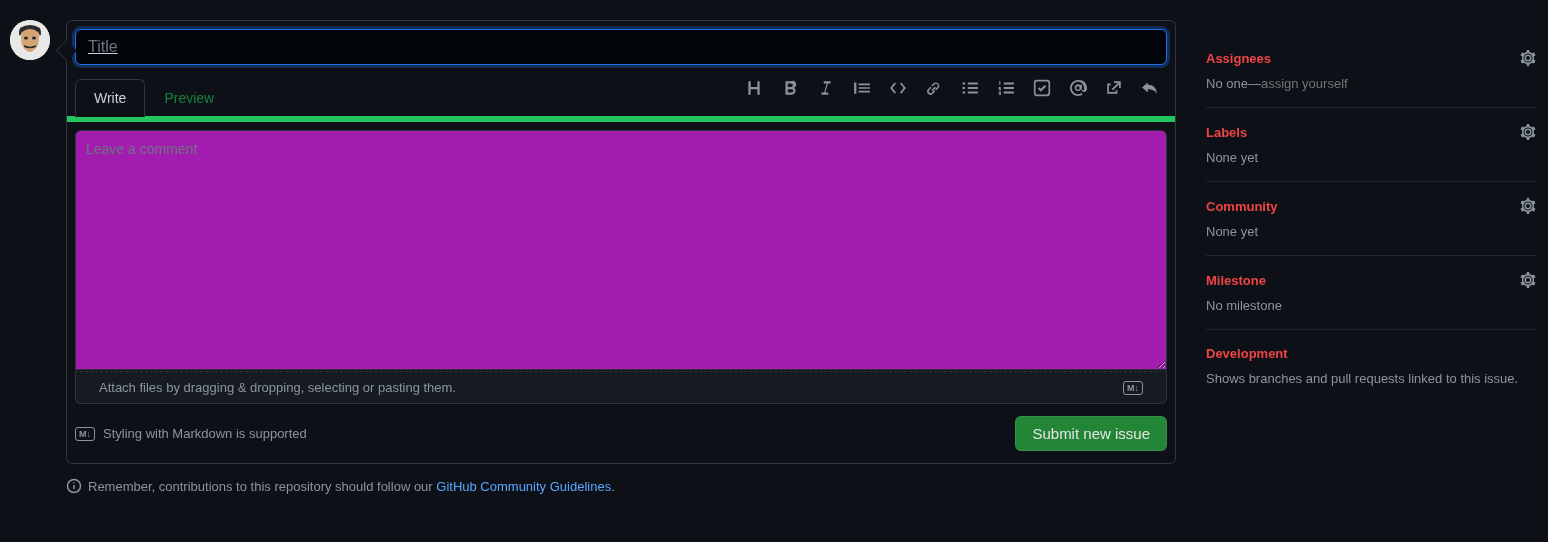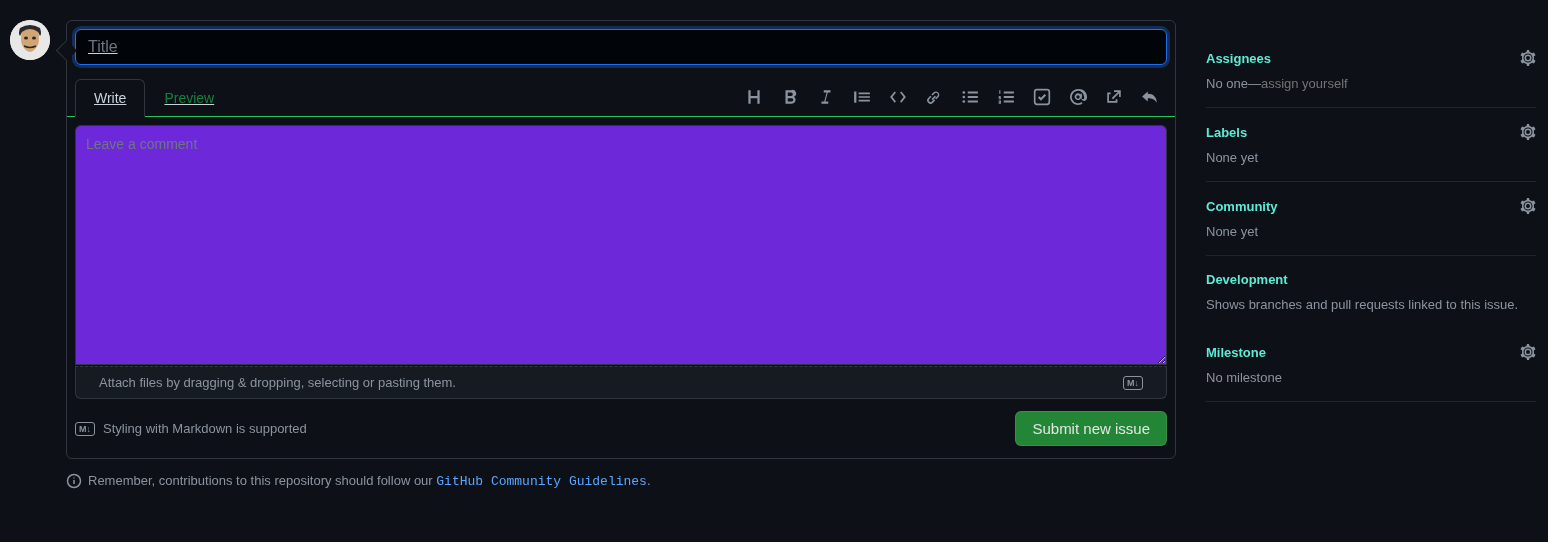--- a/index.html
+++ b/index.html
@@ -59,27 +59,26 @@
       border-radius: 6px;
       padding: 8px 12px;
       font-size: 16px;
       color: #c9d1d9;
       text-decoration: underline;
     }
     .title-input::placeholder { color: #6e7681; }
     .tabs-toolbar {
       display: flex;
       justify-content: space-between;
-      align-items: flex-end;
+      align-items: flex-start;
       margin-top: 14px;
-      border-bottom: 1px solid #22c55e;
+      border-bottom: 6px solid #22c55e;
       margin-left: -8px;
       margin-right: -8px;
       padding: 0 8px;
-      text-decoration: underline;
     }
     .tabs { display: flex; }
     .tab {
       padding: 10px 18px;
       font-size: 14px;
       color: #15803d;
       cursor: pointer;
       border: 1px solid transparent;
       border-bottom: none;
       border-radius: 6px 6px 0 0;
@@ -99,21 +98,21 @@
     }
     .toolbar-icon {
       width: 18px;
       height: 18px;
       fill: #8b949e;
       cursor: pointer;
     }
     .comment-box {
       width: 100%;
       min-height: 240px;
-      background: #6d28d9;
+      background: #a21caf;
       border: 1px solid #30363d;
       border-radius: 6px 6px 0 0;
       padding: 10px;
       font-size: 14px;
       color: #c9d1d9;
       font-family: inherit;
       resize: vertical;
       outline: none;
       margin-top: 8px;
     }
@@ -155,21 +154,21 @@
       cursor: pointer;
     }
     .guidelines {
       margin-top: 14px;
       display: flex;
       align-items: center;
       gap: 6px;
       color: #8b949e;
       font-size: 13px;
     }
-    .guidelines a { color: #58a6ff; text-decoration: none; font-family: Liberation Mono, monospace; }
+    .guidelines a { color: #58a6ff; text-decoration: none; }
     .md-badge {
       display: inline-flex;
       border: 1px solid #8b949e;
       border-radius: 3px;
       padding: 0 3px;
       font-size: 9px;
       font-weight: bold;
       color: #8b949e;
       align-items: center;
       height: 14px;
@@ -182,21 +181,21 @@
     .sidebar-section {
       border-bottom: 1px solid #21262d;
       padding: 16px 0;
     }
     .sidebar-header {
       display: flex;
       justify-content: space-between;
       align-items: center;
       font-size: 13px;
       font-weight: 600;
-      color: #5eead4;
+      color: #ef4444;
       cursor: pointer;
     }
     .sidebar-value {
       margin-top: 10px;
       font-size: 13px;
       color: #8b949e;
     }
     .sidebar-link { color: #737373; cursor: pointer; }
     .gear-icon {
       width: 16px;
@@ -336,31 +335,31 @@
       <div class="sidebar-header">
         <span>Community</span>
         <svg class="gear-icon" viewBox="0 0 16 16">
             <path d="M8 4.5A3.5 3.5 0 1 0 11.5 8 3.5 3.5 0 0 0 8 4.5zM8 10a2 2 0 1 1 2-2 2 2 0 0 1-2 2z"></path>
             <path d="M14 8a6 6 0 0 0-.2-1.5l1.7-1.3-1.5-2.6-2 .7A6 6 0 0 0 9.5 2L9 0H7l-.5 2a6 6 0 0 0-2.5 1.3l-2-.7-1.5 2.6L2.2 6.5A6 6 0 0 0 2 8a6 6 0 0 0 .2 1.5L.5 10.8l1.5 2.6 2-.7A6 6 0 0 0 6.5 14l.5 2h2l.5-2a6 6 0 0 0 2.5-1.3l2 .7 1.5-2.6-1.7-1.3A6 6 0 0 0 14 8zm-6 4.5A4.5 4.5 0 1 1 12.5 8 4.5 4.5 0 0 1 8 12.5z"></path>
           </svg>
       </div>
       <div class="sidebar-value">None yet</div>
     </div>
 
-    <div class="sidebar-section" style="border-bottom:none">
-      <div class="sidebar-header" style="cursor:default">
-        <span>Development</span>
-      </div>
-      <div class="sidebar-value">Shows branches and pull requests linked to this issue.</div>
-    </div>
-
     <div class="sidebar-section">
       <div class="sidebar-header">
         <span>Milestone</span>
         <svg class="gear-icon" viewBox="0 0 16 16">
             <path d="M8 4.5A3.5 3.5 0 1 0 11.5 8 3.5 3.5 0 0 0 8 4.5zM8 10a2 2 0 1 1 2-2 2 2 0 0 1-2 2z"></path>
             <path d="M14 8a6 6 0 0 0-.2-1.5l1.7-1.3-1.5-2.6-2 .7A6 6 0 0 0 9.5 2L9 0H7l-.5 2a6 6 0 0 0-2.5 1.3l-2-.7-1.5 2.6L2.2 6.5A6 6 0 0 0 2 8a6 6 0 0 0 .2 1.5L.5 10.8l1.5 2.6 2-.7A6 6 0 0 0 6.5 14l.5 2h2l.5-2a6 6 0 0 0 2.5-1.3l2 .7 1.5-2.6-1.7-1.3A6 6 0 0 0 14 8zm-6 4.5A4.5 4.5 0 1 1 12.5 8 4.5 4.5 0 0 1 8 12.5z"></path>
           </svg>
       </div>
       <div class="sidebar-value">No milestone</div>
     </div>
+
+    <div class="sidebar-section" style="border-bottom:none">
+      <div class="sidebar-header" style="cursor:default">
+        <span>Development</span>
+      </div>
+      <div class="sidebar-value">Shows branches and pull requests linked to this issue.</div>
+    </div>
   </div>
 </div>
 
 </body></html>

